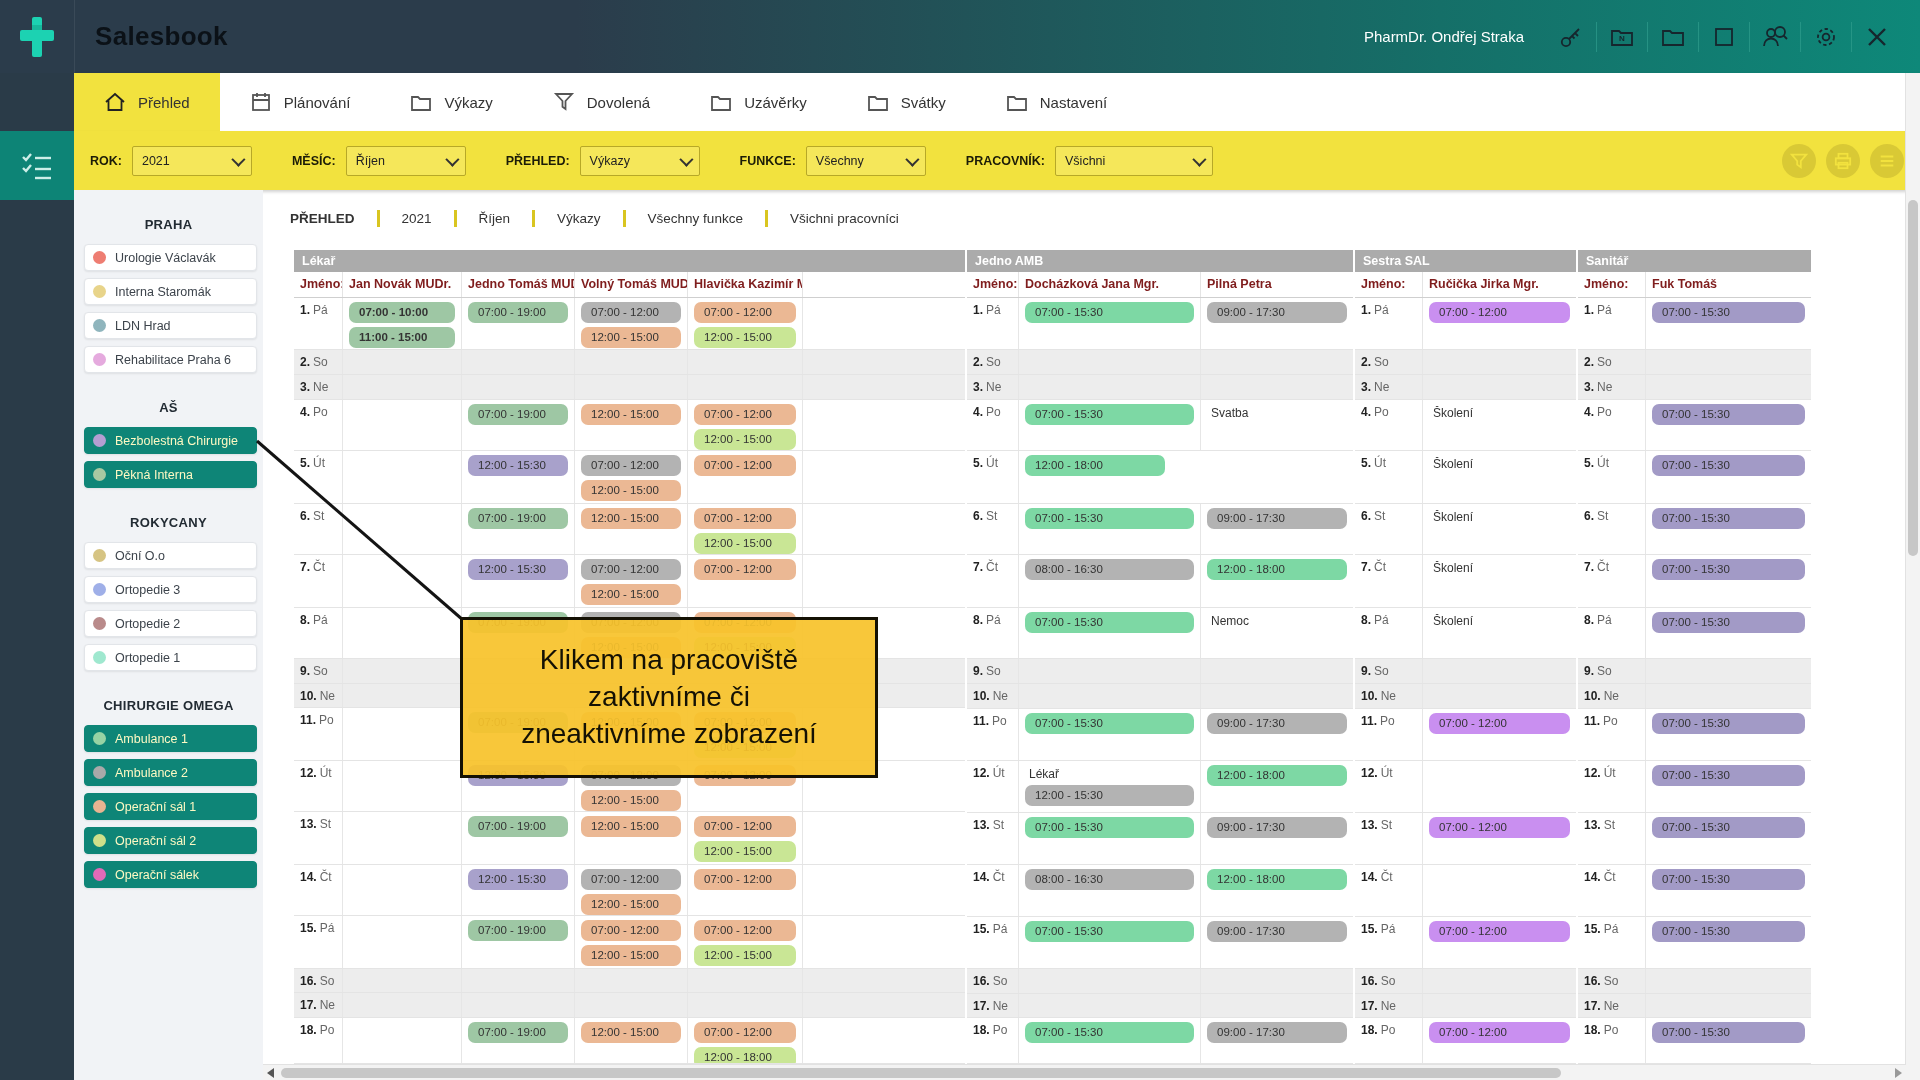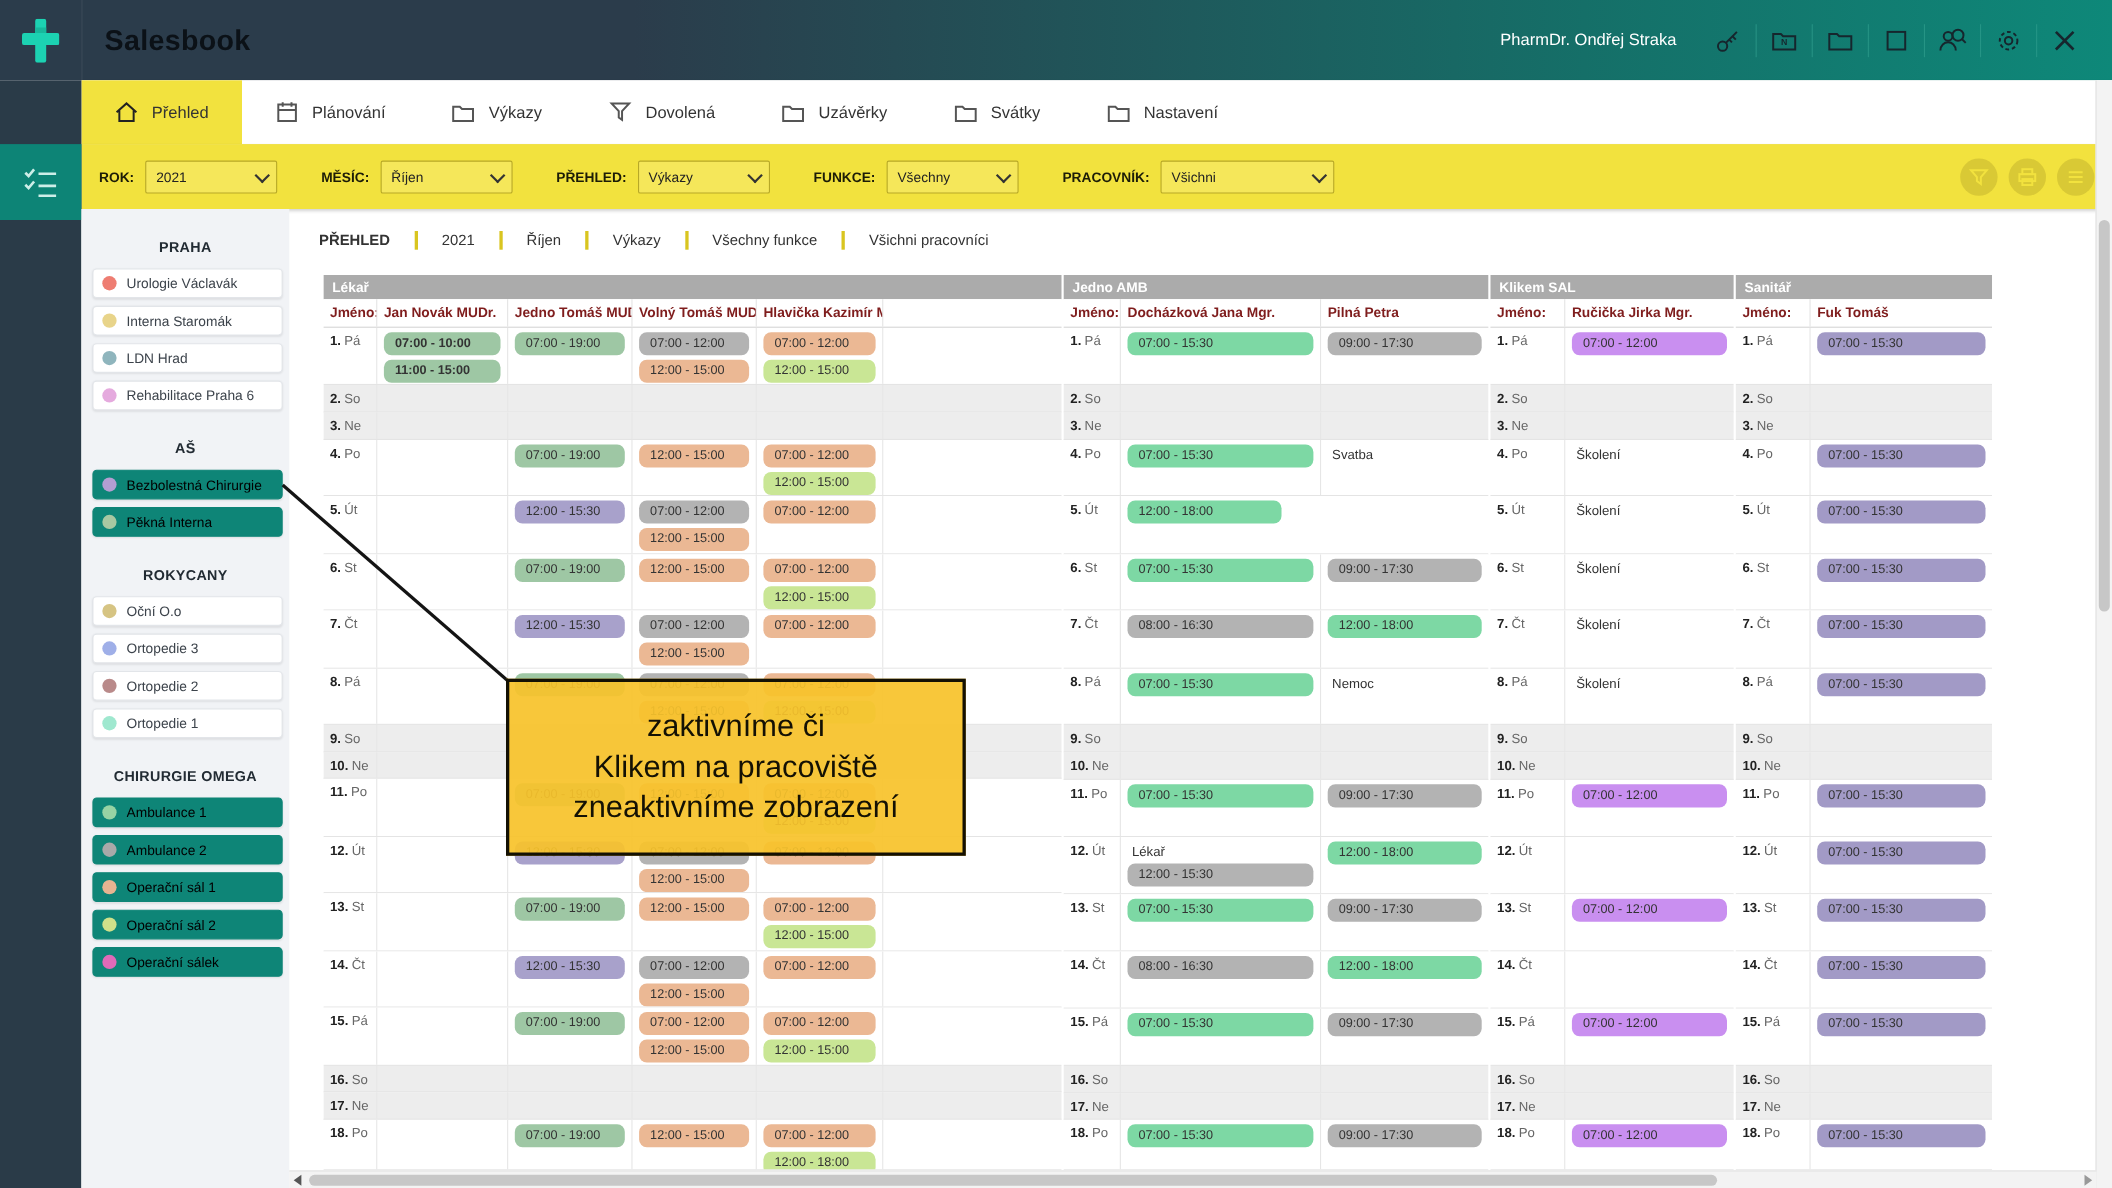--- a/index.html
+++ b/index.html
@@ -44,21 +44,21 @@
   .rail-teal svg{stroke:#cdeee8;fill:none;stroke-width:2.4;}
 
   
   .sidebar{position:absolute;left:74px;top:190px;width:189px;height:890px;background:#f1f3f6;overflow:hidden;}
   .sgroup-title{text-align:center;font-size:13px;font-weight:bold;color:#222b33;margin:27px 0 12px 0;letter-spacing:.3px;}
   .scard{width:173px;height:27px;margin:0 0 7px 10px;background:#fff;border:1px solid #e2e5e9;border-radius:4px;
     box-shadow:0 1px 2px rgba(0,0,0,.08);display:flex;align-items:center;cursor:pointer;box-sizing:border-box;}
   .scard.active{background:#0e8577;border-color:#0e8577;}
   .sdot{width:13px;height:13px;border-radius:50%;margin:0 9px 0 8px;flex:none;}
   .slabel{font-size:12.5px;color:#3c434b;white-space:nowrap;overflow:hidden;}
-  .scard.active .slabel{color:#000000;}
+  .scard.active .slabel{color:#fef9c3;}
 
   
   .breadcrumb{position:absolute;left:290px;top:210px;display:flex;align-items:center;gap:22px;font-size:13.5px;color:#333;}
   .bsep{width:3px;height:17px;background:#d9c520;}
   .bc-first{font-weight:bold;}
 
   .table{position:absolute;left:294px;top:250px;height:814px;display:flex;gap:2px;overflow:hidden;}
   .tgroup{display:flex;flex-direction:column;}
   .gbar{height:22px;background:#ababab;color:#fff;font-size:12.5px;font-weight:bold;line-height:22px;padding-left:8px;box-sizing:border-box;}
   .nrow{height:25px;display:flex;background:#fff;border-bottom:1px solid #cfcfcf;}
@@ -821,21 +821,21 @@
           </div>
           <div class="dcell" style="width: 182px;">
             <div class="chip c-mint">07:00 - 15:30</div>
           </div>
           <div class="dcell" style="width: 152px; border-right: none;">
             <div class="chip c-gray">09:00 - 17:30</div>
           </div>
         </div>
       </div>
       <div class="tgroup" style="width: 221px;">
-        <div class="gbar">Klikem SAL</div>
+        <div class="gbar">Sestra SAL</div>
         <div class="nrow">
           <div class="ncell" style="width: 68px;">Jméno:</div>
           <div class="ncell" style="width: 153px; border-right: none;">Ručička Jirka Mgr.</div>
         </div>
         <div class="drow" style="height: 53px;">
           <div class="dcell" style="width: 68px;">
             <div class="daylab"><b>1.</b>Pá</div>
           </div>
           <div class="dcell" style="width: 153px; border-right: none;">
             <div class="chip c-violet">07:00 - 12:00</div>
@@ -1100,22 +1100,22 @@
             <div class="chip c-slate">07:00 - 15:30</div>
           </div>
         </div>
       </div>
     </div>
 
   <svg class="pointer-svg">
     <line x1="257" y1="441" x2="463" y2="620" stroke="#141414" stroke-width="3"></line>
   </svg>
   <div class="callout">
+    <div>Klikem na pracoviště</div>
     <div>zaktivníme či</div>
-    <div>Klikem na pracoviště</div>
     <div>zneaktivníme zobrazení</div>
   </div>
 
   <div class="vscroll">
     <div class="vthumb"></div>
   </div>
   <div class="hscroll">
     <span class="harrow left"></span>
     <div class="hthumb"></div>
     <span class="harrow right"></span>

